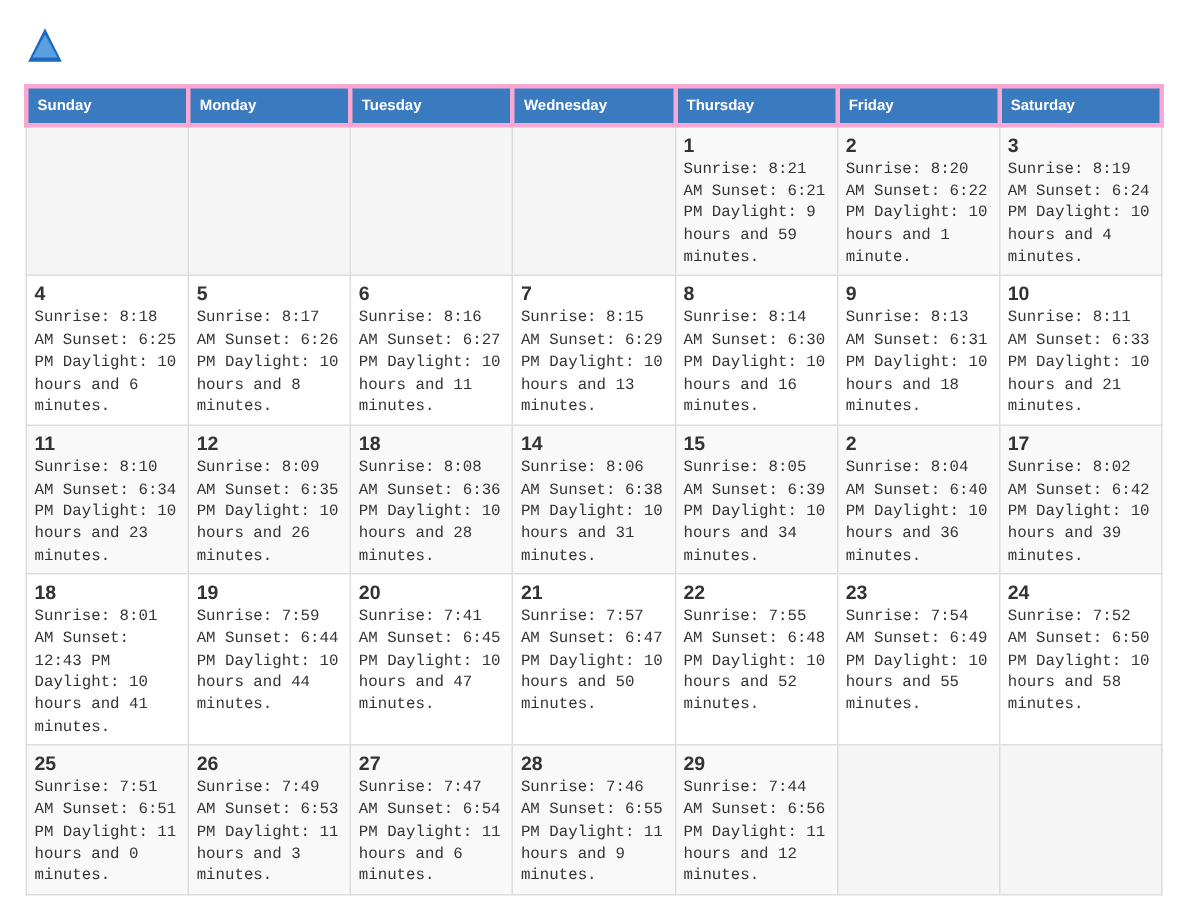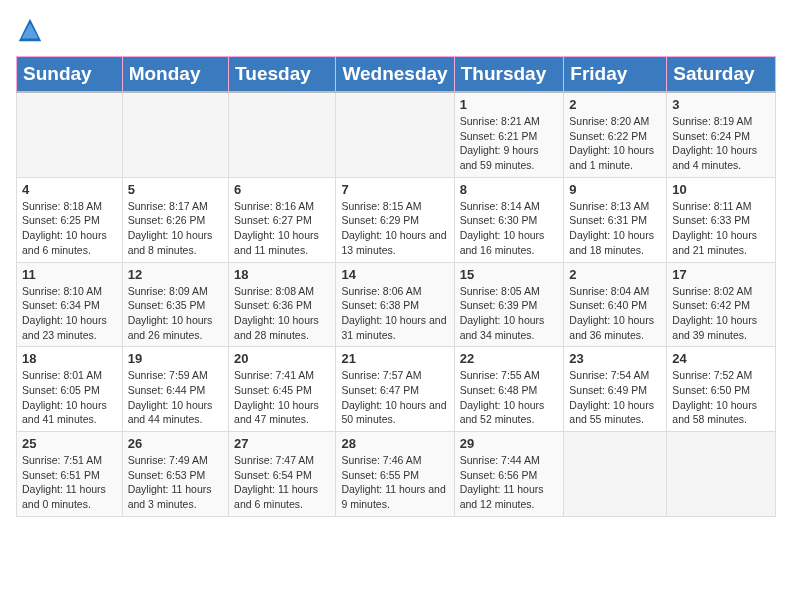--- a/index.html
+++ b/index.html
@@ -44,23 +44,23 @@
     table {
       width: 100%;
       border-collapse: collapse;
       font-size: 11px;
     }
     thead tr th {
       background-color: #3a7abf;
       color: #fff;
       text-align: left;
       padding: 6px 6px;
-      font-size: 19px;
+      font-size: 10px;
       font-weight: bold;
-      border: 1px solid #f9a8d4;
+      border: 3px solid #f9a8d4;
     }
     tbody tr {
       border-bottom: 1px solid #ccc;
     }
     tbody tr:nth-child(odd) {
       background-color: #f9f9f9;
     }
     tbody tr:nth-child(even) {
       background-color: #fff;
     }
@@ -75,20 +75,21 @@
       font-size: 13px;
       font-weight: bold;
       color: #333;
       display: block;
       margin-bottom: 2px;
     }
     .day-info {
       color: #333;
       font-size: 10.5px;
       line-height: 1.4;
+      font-family: Liberation Mono, monospace;
     }
     .empty-cell {
       background: #f5f5f5;
     }
     
     tbody tr td {
       border-top: 2px solid #bbb;
     }
     tbody tr + tr td {
       border-top: 1px solid #ccc;
@@ -236,21 +237,21 @@
           <span class="day-number">17</span>
           <div class="day-info">Sunrise: 8:02 AM
 Sunset: 6:42 PM
 Daylight: 10 hours and 39 minutes.</div>
         </td>
       </tr>
       <tr>
         <td>
           <span class="day-number">18</span>
           <div class="day-info">Sunrise: 8:01 AM
-Sunset: 6:05 PM
+Sunset: 12:43 PM
 Daylight: 10 hours and 41 minutes.</div>
         </td>
         <td>
           <span class="day-number">19</span>
           <div class="day-info">Sunrise: 7:59 AM
 Sunset: 6:44 PM
 Daylight: 10 hours and 44 minutes.</div>
         </td>
         <td>
           <span class="day-number">20</span>

